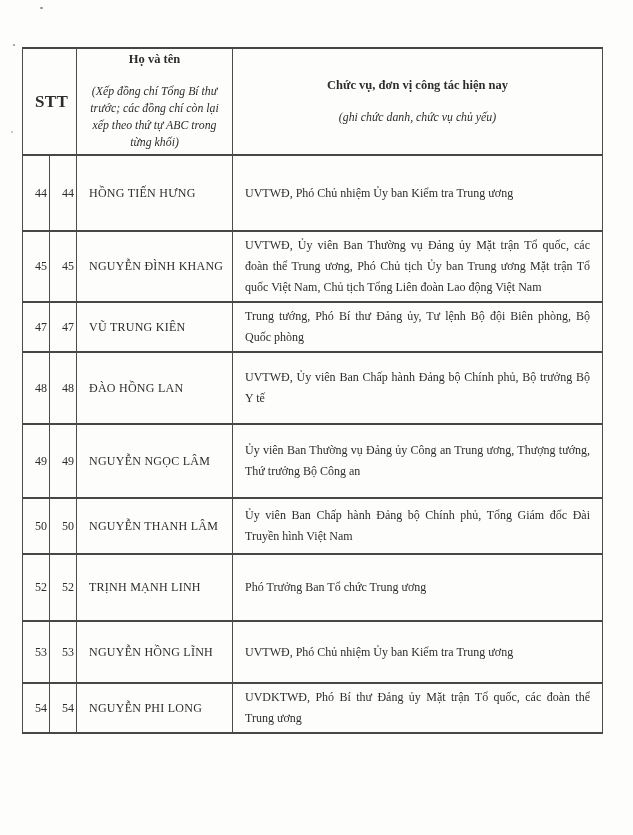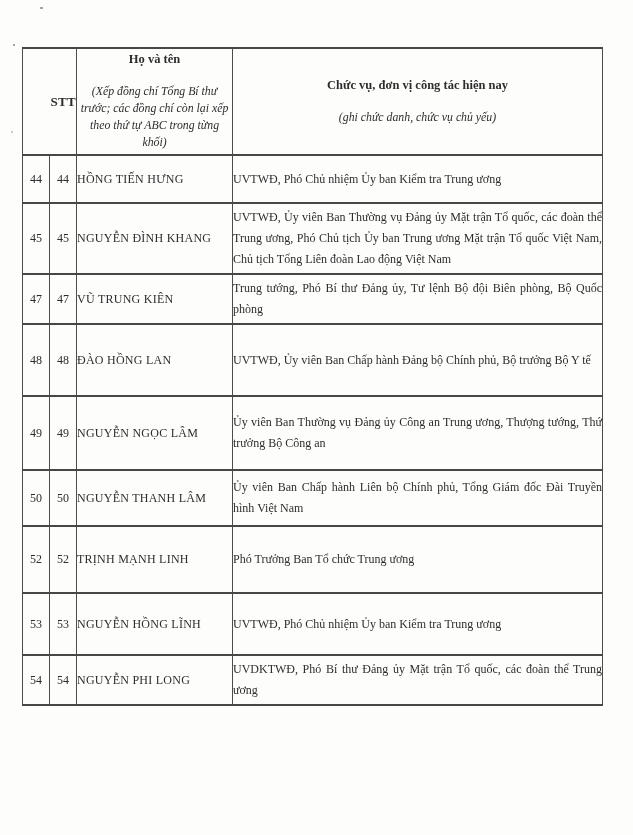--- a/index.html
+++ b/index.html
@@ -36,40 +36,40 @@
   }
   .roster col.c1, .roster col.c2 { width: 27px; }
   .roster col.c3 { width: 156px; }
   .roster col.c4 { width: 370px; }
 
   .roster th, .roster td {
     border-left: 1.5px solid #4c4c4c;
     border-right: 1.5px solid #4c4c4c;
     border-top: 2px solid #474747;
     border-bottom: 2px solid #474747;
-    padding: 3px 0;
+    padding: 3px 12px;
     vertical-align: middle;
     overflow: hidden;
   }
 
   thead tr { height: 78px; }
-  tbody tr:nth-child(1)  { height: 48px; }
+  tbody tr:nth-child(1)  { height: 76px; }
   tbody tr:nth-child(2)  { height: 70px; }
   tbody tr:nth-child(3)  { height: 45px; }
   tbody tr:nth-child(4)  { height: 72px; }
   tbody tr:nth-child(5)  { height: 74px; }
   tbody tr:nth-child(6)  { height: 56px; }
   tbody tr:nth-child(7)  { height: 67px; margin-top: 28px; }
   tbody tr:nth-child(8)  { height: 62px; }
   tbody tr:nth-child(9)  { height: 48px; }
   tbody tr:nth-child(10) { height: 55px; }
   tbody tr:nth-child(11) { height: 63px; }
 
   th { font-weight: bold; text-align: center; }
-  .hdr-stt { font-size: 13px; letter-spacing: .3px; text-align: right; }
+  .hdr-stt { font-size: 17px; letter-spacing: .3px; text-align: right; }
   .hdr-title { font-size: 12.5px; display: block; }
   .hdr-note {
     display: block;
     font-weight: normal;
     font-style: italic;
     font-size: 11.8px;
     line-height: 1.45;
     margin-top: 16px;
   }
   .c-num {
@@ -146,21 +146,21 @@
       <tr>
         <td class="c-num">49</td>
         <td class="c-num">49</td>
         <td class="c-name">NGUYỄN NGỌC LÂM</td>
         <td class="c-pos">Ủy viên Ban Thường vụ Đảng ủy Công an Trung ương, Thượng tướng, Thứ trưởng Bộ Công an</td>
       </tr>
       <tr>
         <td class="c-num">50</td>
         <td class="c-num">50</td>
         <td class="c-name">NGUYỄN THANH LÂM</td>
-        <td class="c-pos">Ủy viên Ban Chấp hành Liên bộ Chính phủ, Tổng Giám đốc Đài Truyền hình Việt Nam</td>
+        <td class="c-pos">Ủy viên Ban Chấp hành Đảng bộ Chính phủ, Tổng Giám đốc Đài Truyền hình Việt Nam</td>
       </tr>
       <tr>
         <td class="c-num">52</td>
         <td class="c-num">52</td>
         <td class="c-name">TRỊNH MẠNH LINH</td>
         <td class="c-pos">Phó Trưởng Ban Tổ chức Trung ương</td>
       </tr>
       <tr>
         <td class="c-num">53</td>
         <td class="c-num">53</td>

